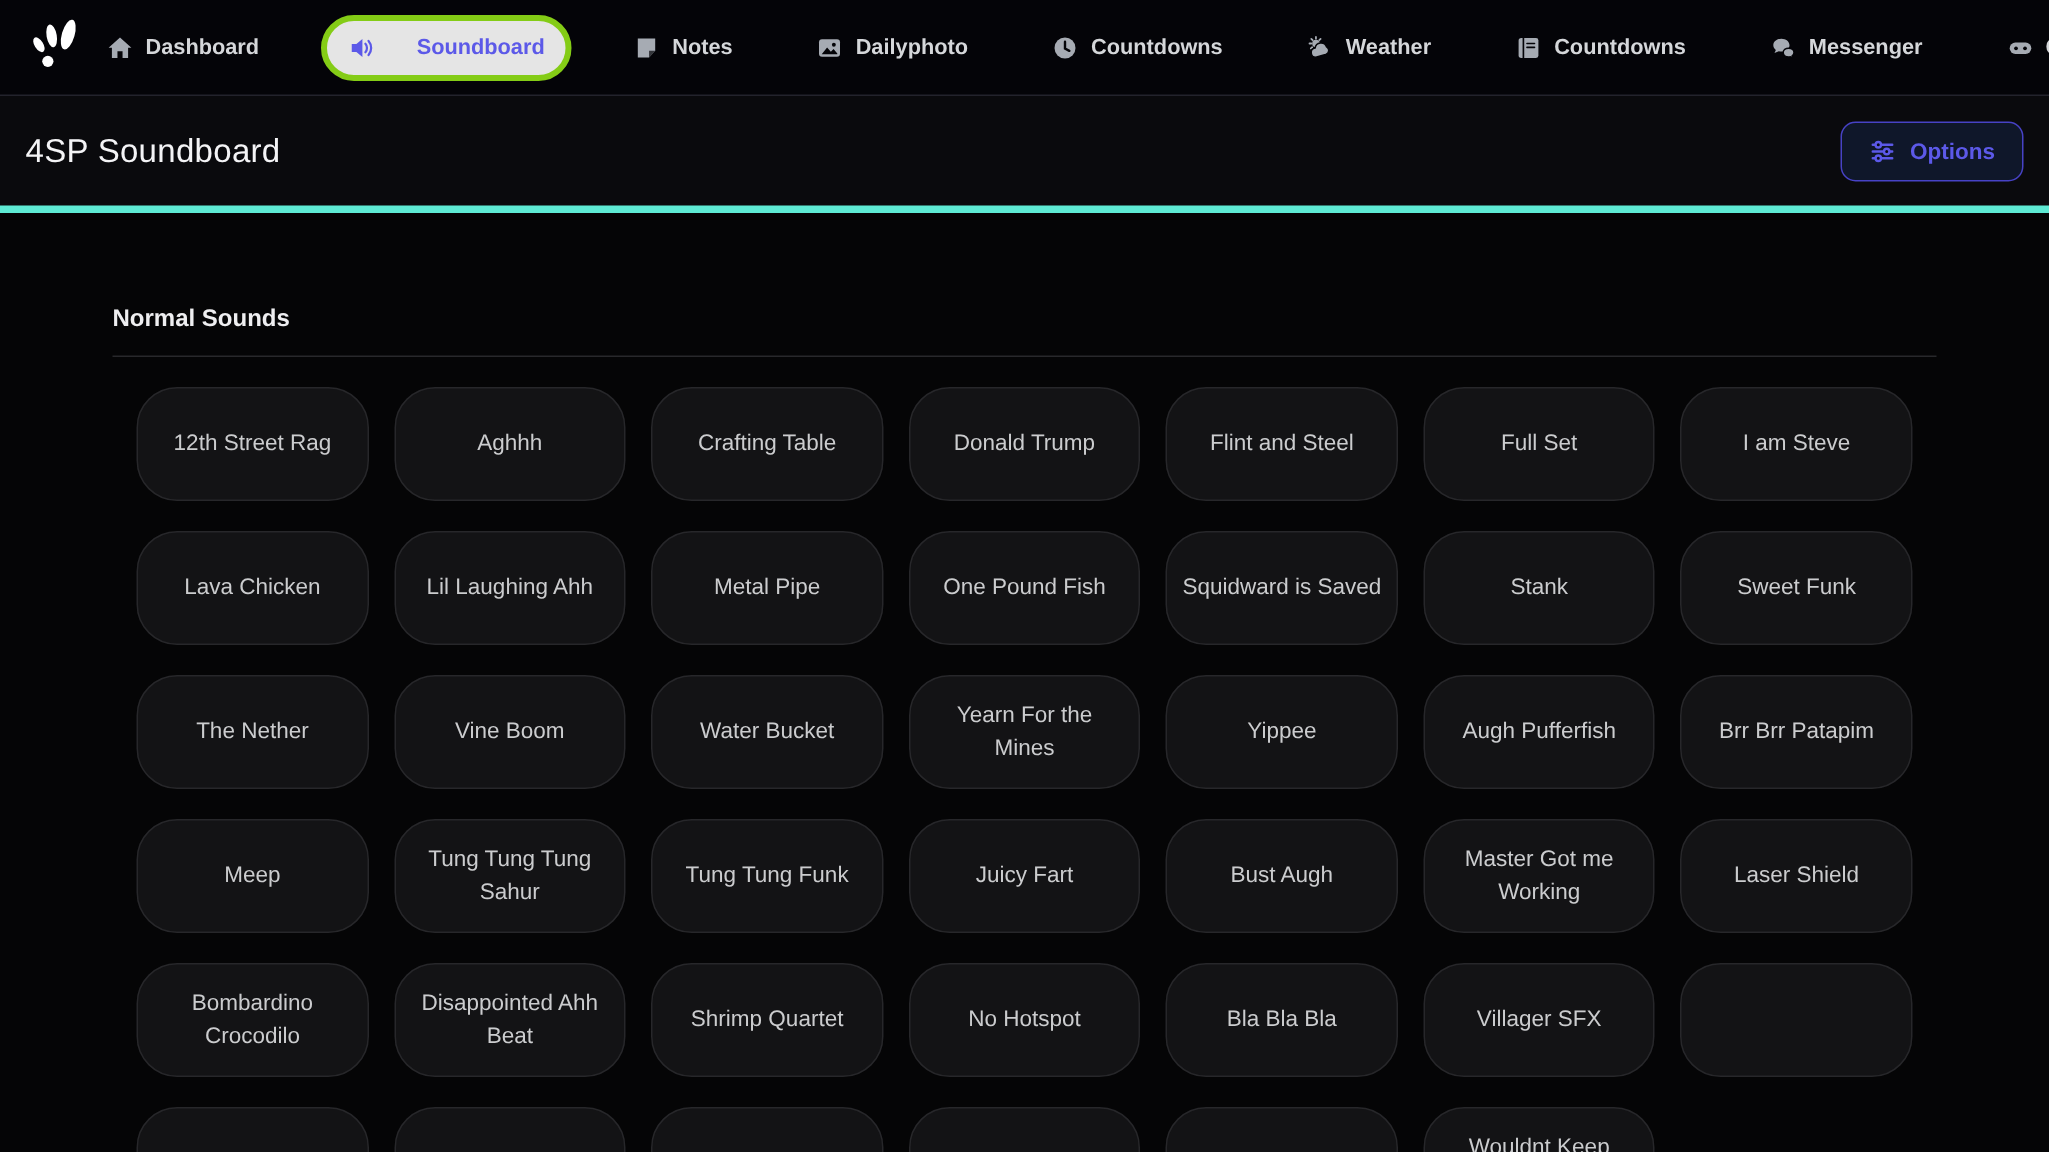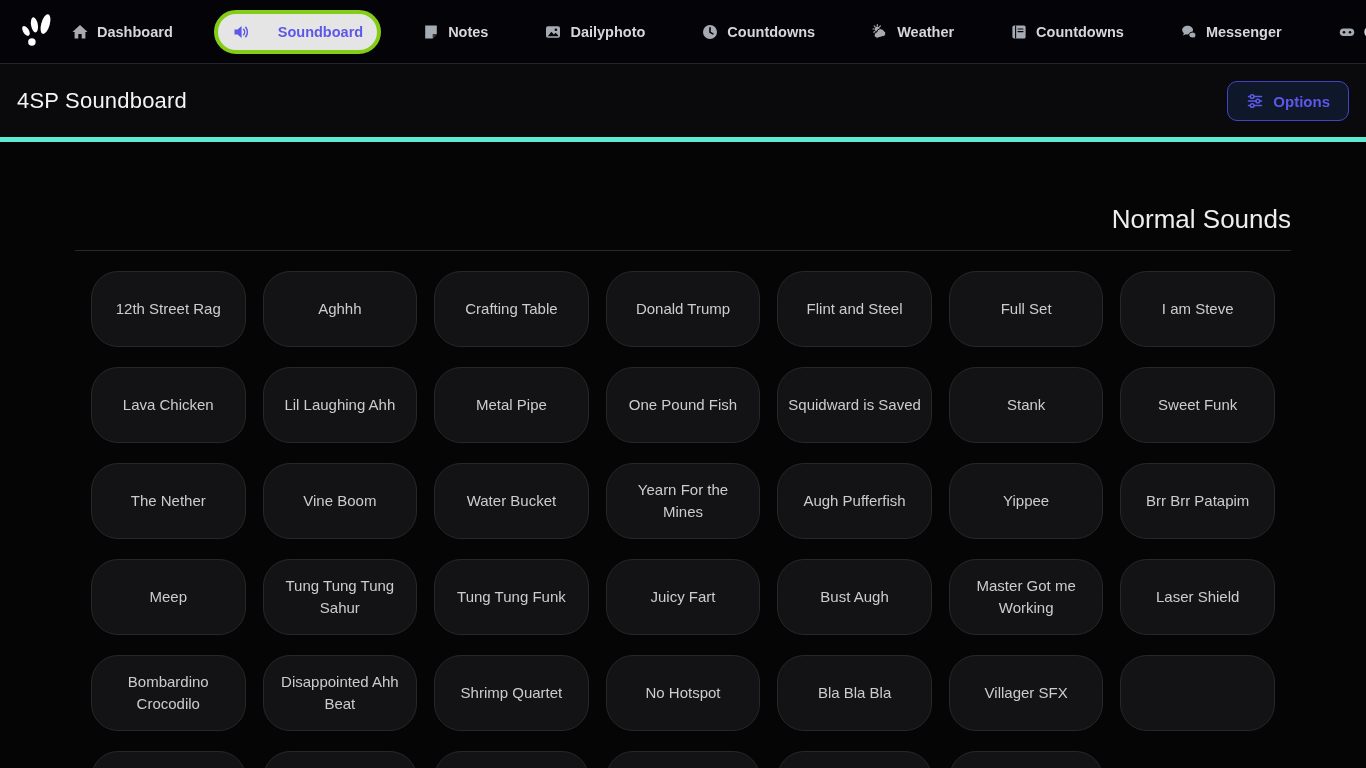--- a/index.html
+++ b/index.html
@@ -43,21 +43,21 @@
   .options-btn {
     display:flex; align-items:flex-end; gap:9px;
     font-family:"Liberation Sans", sans-serif;
     font-size:15px; font-weight:600; color:#5c59e8;
     background:#0f172a; border:1px solid #4742c5;
     border-radius:10px; padding:10px 18px; cursor:pointer;
   }
   .options-btn .oicon { display:flex; }
   
   .main { padding:62px 75px 0; }
-  .section-title { font-size:26px; font-weight:400; color:#eeeef0;text-align:right; }
+  .section-title { font-size:16px; font-weight:700; color:#eeeef0; }
   .divider { height:1px; background:#28282b; margin-top:15px; }
   .sound-grid {
     margin-top:20px; padding:0 16px;
     display:grid; grid-template-columns:repeat(7,1fr);
     gap:20px 17px;
   }
   .sound-tile {
     min-height:76px; background:#131315;
     border:1px solid #27272a; border-radius:27px;
     display:flex; align-items:center; justify-content:center;
@@ -205,22 +205,22 @@
         <button class="sound-tile">Lil Laughing Ahh</button>
         <button class="sound-tile">Metal Pipe</button>
         <button class="sound-tile">One Pound Fish</button>
         <button class="sound-tile">Squidward is Saved</button>
         <button class="sound-tile">Stank</button>
         <button class="sound-tile">Sweet Funk</button>
         <button class="sound-tile">The Nether</button>
         <button class="sound-tile">Vine Boom</button>
         <button class="sound-tile">Water Bucket</button>
         <button class="sound-tile">Yearn For the Mines</button>
+        <button class="sound-tile">Yippee</button>
         <button class="sound-tile">Augh Pufferfish</button>
-        <button class="sound-tile">Yippee</button>
         <button class="sound-tile">Brr Brr Patapim</button>
         <button class="sound-tile">Meep</button>
         <button class="sound-tile">Tung Tung Tung Sahur</button>
         <button class="sound-tile">Tung Tung Funk</button>
         <button class="sound-tile">Juicy Fart</button>
         <button class="sound-tile">Bust Augh</button>
         <button class="sound-tile">Master Got me Working</button>
         <button class="sound-tile">Laser Shield</button>
         <button class="sound-tile">Bombardino Crocodilo</button>
         <button class="sound-tile">Disappointed Ahh Beat</button>

